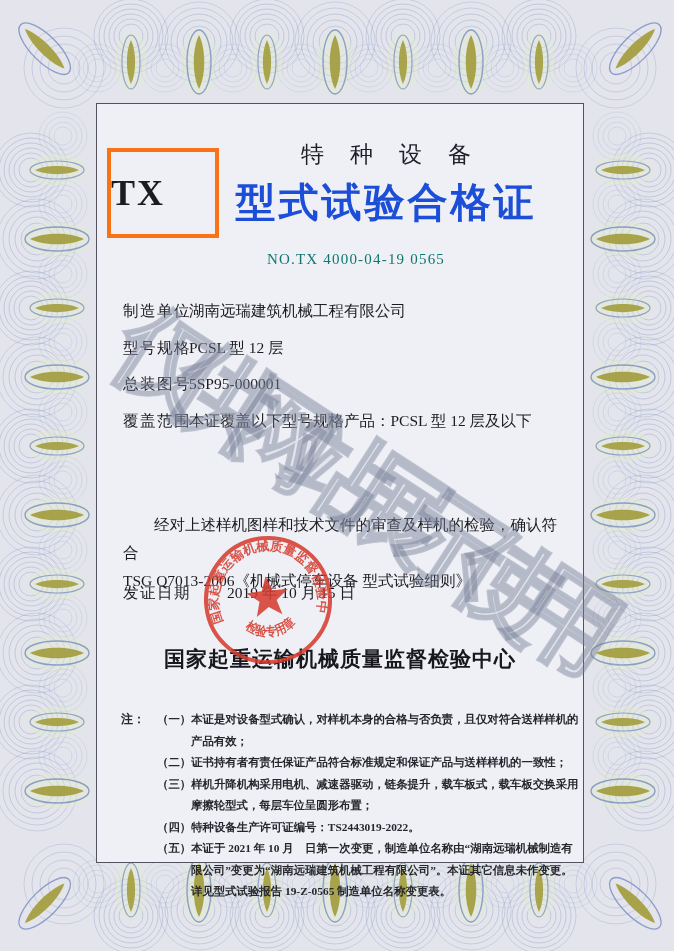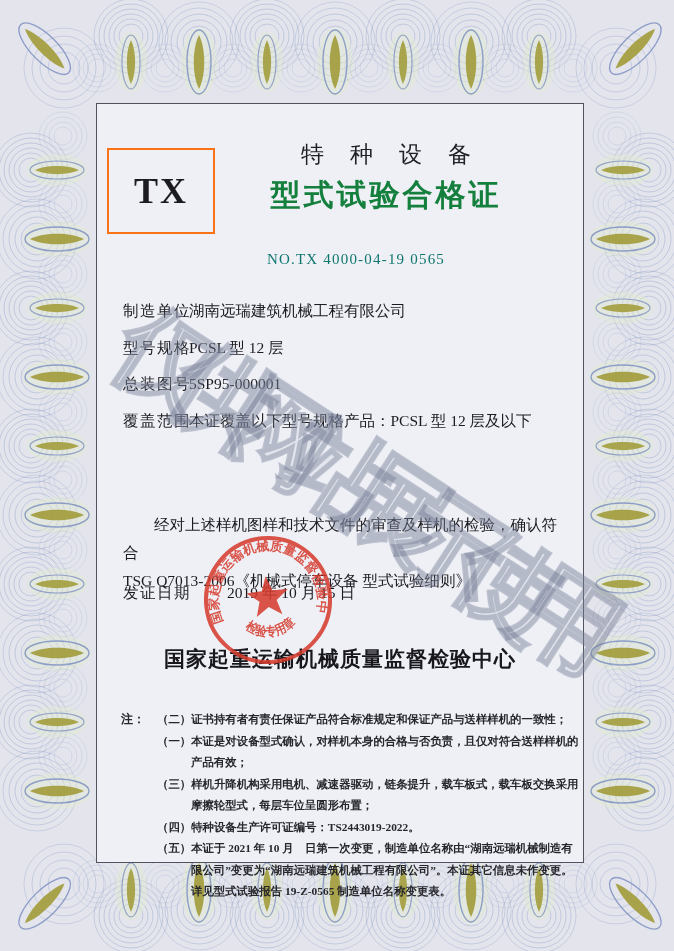--- a/index.html
+++ b/index.html
@@ -2,26 +2,26 @@
 <html><head>
 <meta charset="utf-8">
 <style>
   html,body{margin:0;padding:0;}
   body{width:674px;height:951px;font-family:"Liberation Serif","DejaVu Serif",serif;}
   .page{position:relative;width:674px;height:951px;background:#e4e5ec;overflow:hidden;}
   .border-art{position:absolute;left:0;top:0;z-index:0;}
   .inner-frame{position:absolute;left:96px;top:103px;width:488px;height:760px;
     border:1.4px solid #52525e;background:#eef0f6;box-sizing:border-box;z-index:1;}
   .content{position:absolute;left:96px;top:103px;width:488px;height:760px;z-index:2;color:#1b1b20;}
-  .tx-box{position:absolute;left:11px;top:45px;width:104px;height:82px;border:2px solid #f97316;
-    display:flex;align-items:center;justify-content:center;font-size:36px;font-weight:bold;letter-spacing:2px;}
+  .tx-box{position:absolute;left:11px;top:45px;width:104px;height:82px;border:4px solid #f97316;
+    display:flex;align-items:center;justify-content:flex-start;font-size:36px;font-weight:bold;letter-spacing:2px;}
   .supertitle{position:absolute;left:110px;top:36px;width:360px;text-align:center;
     font-size:23px;letter-spacing:26px;text-indent:26px;color:#1f1f26;}
   .main-title{position:absolute;left:90px;top:72px;width:400px;text-align:center;
-    font-size:30px;font-weight:bold;letter-spacing:3px;color:#15803d;}
+    font-size:40px;font-weight:bold;letter-spacing:3px;color:#1d4ed8;}
   .cert-no{position:absolute;left:30px;top:148px;width:460px;text-align:center;
     font-size:15px;letter-spacing:1.2px;color:#0f766e;}
   .fields{position:absolute;left:27px;top:190px;width:450px;}
   .field-row{height:36.7px;line-height:36.7px;font-size:15.5px;white-space:nowrap;}
   .field-label{display:inline-block;width:66px;letter-spacing:1.5px;}
   .conclusion{position:absolute;left:27px;top:408px;width:445px;font-size:15.5px;line-height:28px;}
   .conclusion .l1{text-indent:2em;}
   .issue-row{position:absolute;left:27px;top:480px;font-size:15.5px;white-space:nowrap;}
   .issue-label{display:inline-block;width:82px;letter-spacing:1.5px;margin-right:22px;}
   .stamp{position:absolute;left:102px;top:427px;z-index:3;pointer-events:none;opacity:.86;}
@@ -179,22 +179,22 @@
           <textPath href="#sealBottomArc" startOffset="3" textLength="56" lengthAdjust="spacingAndGlyphs">检验专用章</textPath>
         </text>
       </g>
     </svg>
 
     <div class="authority">国家起重运输机械质量监督检验中心</div>
 
     <div class="notes">
       <div class="notes-label">注：</div>
       <div class="notes-list">
+        <div class="note-item">（一）本证是对设备型式确认，对样机本身的合格与否负责，且仅对符合送样样机的产品有效；</div>
         <div class="note-item">（二）证书持有者有责任保证产品符合标准规定和保证产品与送样样机的一致性；</div>
-        <div class="note-item">（一）本证是对设备型式确认，对样机本身的合格与否负责，且仅对符合送样样机的产品有效；</div>
         <div class="note-item">（三）样机升降机构采用电机、减速器驱动，链条提升，载车板式，载车板交换采用摩擦轮型式，每层车位呈圆形布置；</div>
         <div class="note-item">（四）特种设备生产许可证编号：TS2443019-2022。</div>
         <div class="note-item">（五）本证于 2021 年 10 月　日第一次变更，制造单位名称由“湖南远瑞机械制造有限公司”变更为“湖南远瑞建筑机械工程有限公司”。本证其它信息未作变更。详见型式试验报告 19-Z-0565 制造单位名称变更表。</div>
       </div>
     </div>
 
   </div>
 
   <div class="watermark">仅供网站展示使用</div>
 

